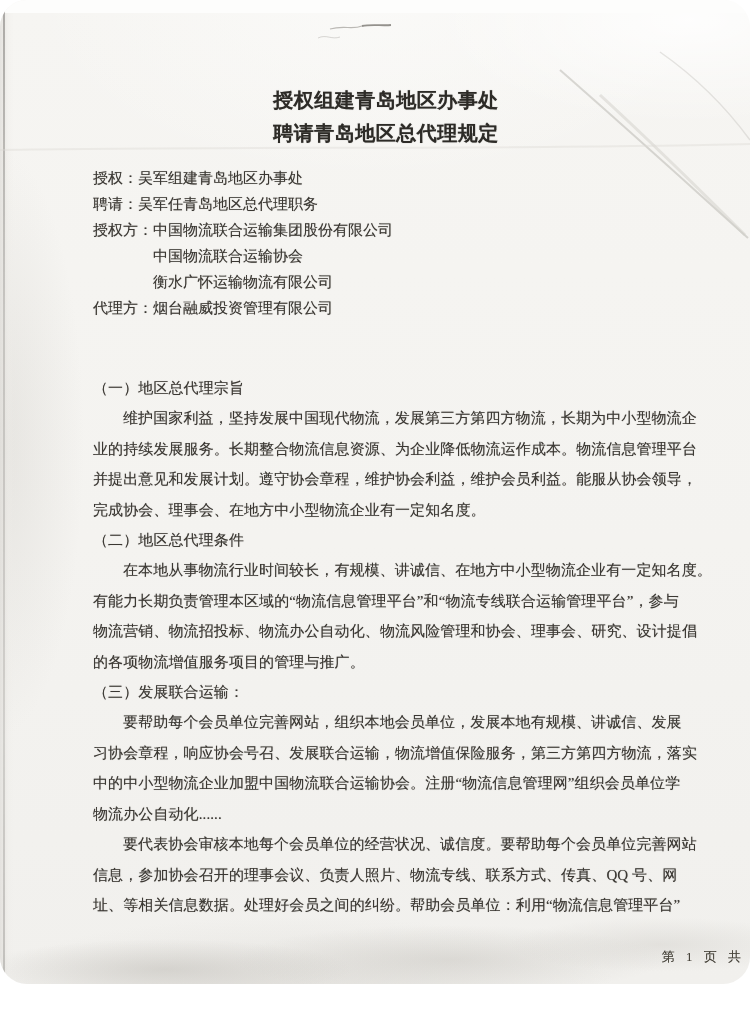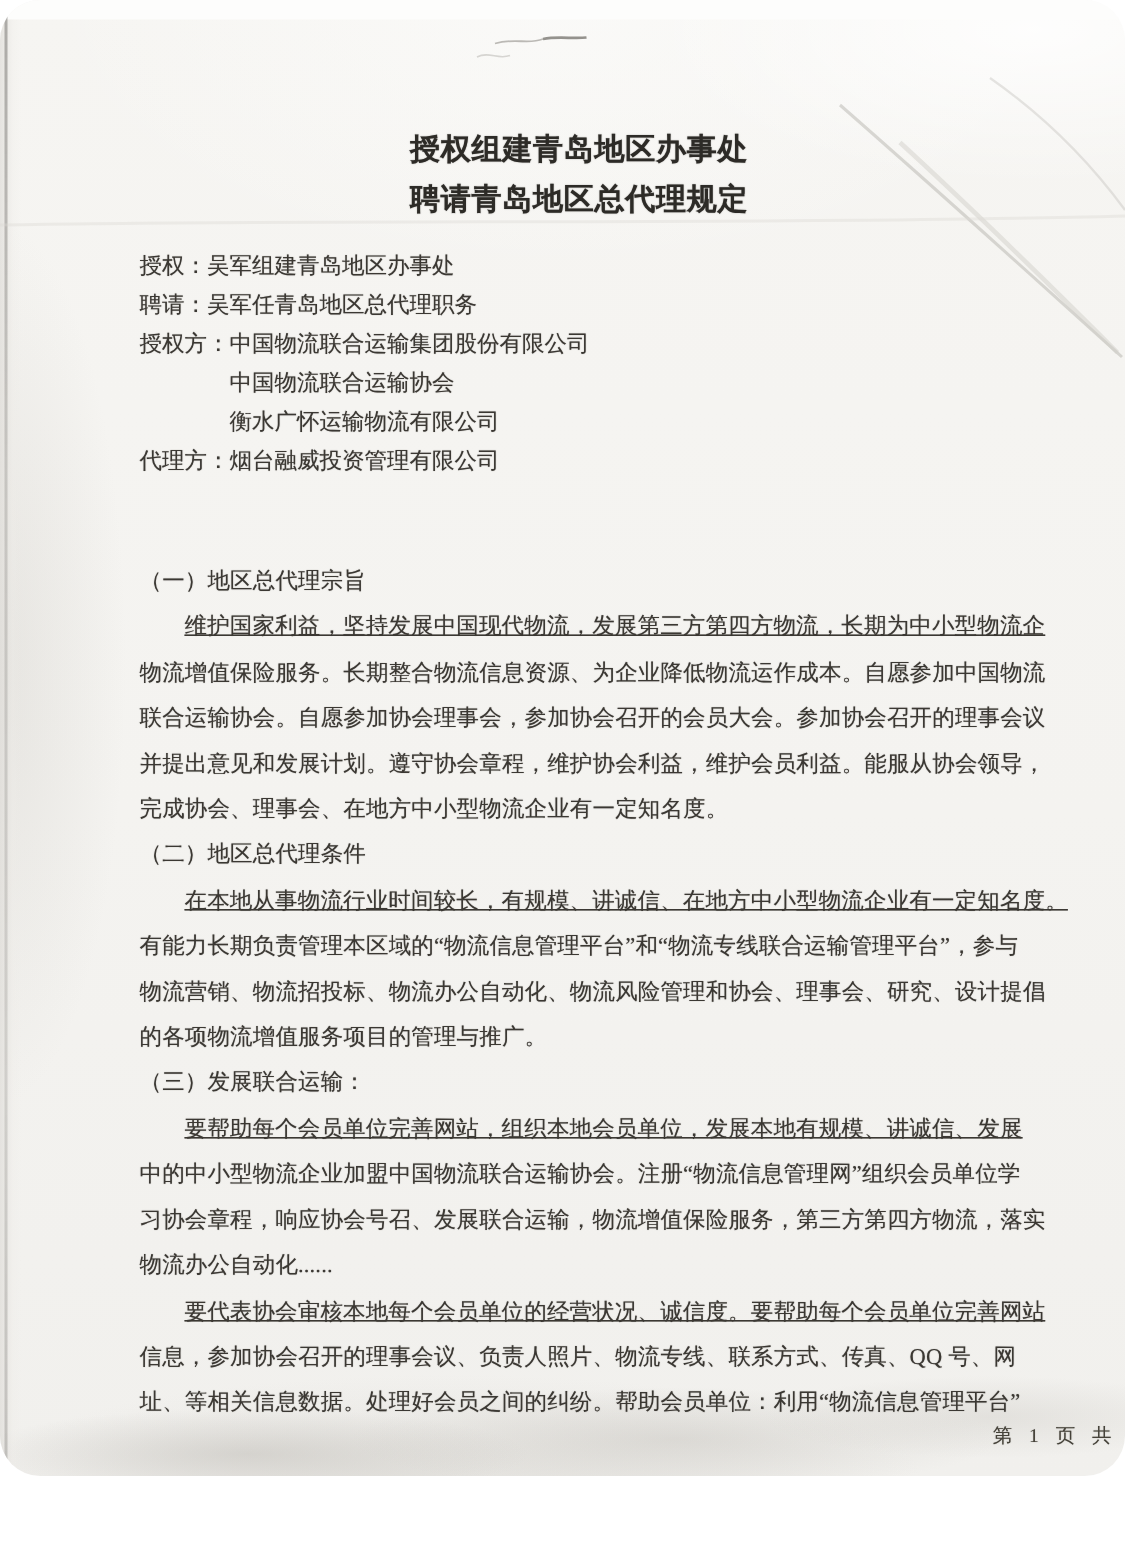--- a/index.html
+++ b/index.html
@@ -107,21 +107,21 @@
     width: 615px;
     margin-top: 28px;
   }
   .bline {
     font-size: 15px;
     line-height: 30.4px;
     white-space: nowrap;
     letter-spacing: 0.1px;
     text-shadow: 0 0 0.7px rgba(59,56,51,0.5);
   }
-  .bline.indent { padding-left: 30px; text-decoration: underline; }
+  .bline.indent { padding-left: 30px; }
 
   .footer {
     position: absolute;
     top: 948px;
     left: 0;
     width: 750px;
     text-align: right;
     font-size: 13px;
     letter-spacing: 4px;
     color: #454239;
@@ -164,33 +164,32 @@
       <div class="hline">聘请：吴军任青岛地区总代理职务</div>
       <div class="hline">授权方：中国物流联合运输集团股份有限公司</div>
       <div class="hline cont">中国物流联合运输协会</div>
       <div class="hline cont">衡水广怀运输物流有限公司</div>
       <div class="hline">代理方：烟台融威投资管理有限公司</div>
     </div>
 
     <div class="body-block">
       <div class="bline">（一）地区总代理宗旨</div>
       <div class="bline indent">维护国家利益，坚持发展中国现代物流，发展第三方第四方物流，长期为中小型物流企</div>
-      <div class="bline">物流增值保险服务。长期整合物流信息资源、为企业降低物流运作成本。自愿参加中国物流</div>
-      <div class="bline">联合运输协会。自愿参加协会理事会，参加协会召开的会员大会。参加协会召开的理事会议</div>
+      <div class="bline">业的持续发展服务。长期整合物流信息资源、为企业降低物流运作成本。物流信息管理平台</div>
       <div class="bline">并提出意见和发展计划。遵守协会章程，维护协会利益，维护会员利益。能服从协会领导，</div>
       <div class="bline">完成协会、理事会、在地方中小型物流企业有一定知名度。</div>
       <div class="bline">（二）地区总代理条件</div>
       <div class="bline indent">在本地从事物流行业时间较长，有规模、讲诚信、在地方中小型物流企业有一定知名度。</div>
       <div class="bline">有能力长期负责管理本区域的“物流信息管理平台”和“物流专线联合运输管理平台”，参与</div>
       <div class="bline">物流营销、物流招投标、物流办公自动化、物流风险管理和协会、理事会、研究、设计提倡</div>
       <div class="bline">的各项物流增值服务项目的管理与推广。</div>
       <div class="bline">（三）发展联合运输：</div>
       <div class="bline indent">要帮助每个会员单位完善网站，组织本地会员单位，发展本地有规模、讲诚信、发展</div>
+      <div class="bline">习协会章程，响应协会号召、发展联合运输，物流增值保险服务，第三方第四方物流，落实</div>
       <div class="bline">中的中小型物流企业加盟中国物流联合运输协会。注册“物流信息管理网”组织会员单位学</div>
-      <div class="bline">习协会章程，响应协会号召、发展联合运输，物流增值保险服务，第三方第四方物流，落实</div>
       <div class="bline">物流办公自动化......</div>
       <div class="bline indent">要代表协会审核本地每个会员单位的经营状况、诚信度。要帮助每个会员单位完善网站</div>
       <div class="bline">信息，参加协会召开的理事会议、负责人照片、物流专线、联系方式、传真、QQ 号、网</div>
       <div class="bline">址、等相关信息数据。处理好会员之间的纠纷。帮助会员单位：利用“物流信息管理平台”</div>
     </div>
 
     <div class="footer">第 1 页 共 3 页</div>
 
   </div>
 </div>

